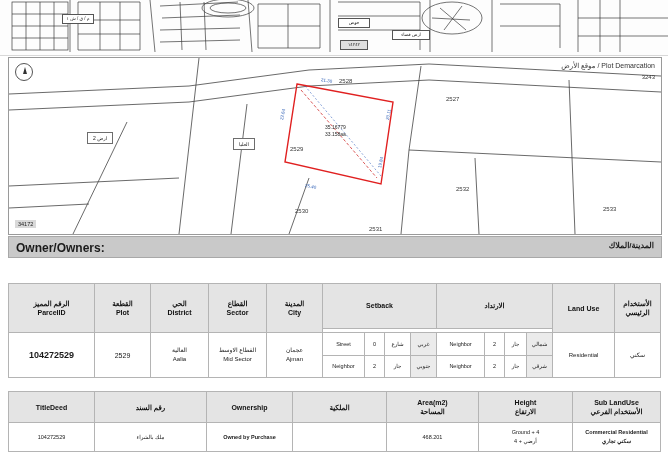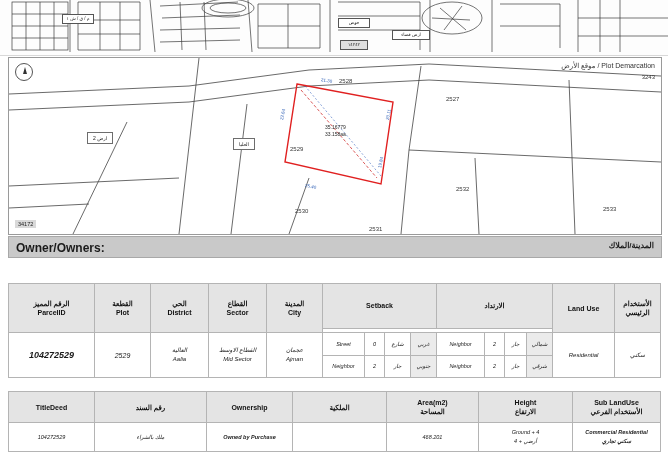--- a/index.html
+++ b/index.html
@@ -69,21 +69,21 @@
 
   
   .tbl{
     position:absolute;border-collapse:collapse;table-layout:fixed;
     font-size:7px;
   }
   .tbl td,.tbl th{border:1px solid #b4b4b4;text-align:center;vertical-align:middle;padding:0;}
   .hdr{background:#e4e4e4;font-weight:bold;line-height:9px;color:#111;}
   .hdr .ar{font-weight:bold;display:block;}
   .hdr .en{font-weight:bold;display:block;}
-  .cell{background:#ffffff;line-height:9px;font-style:italic;}
+  .cell{background:#ffffff;line-height:9px;}
   .cell .ar{display:block;}
   .cell .en{display:block;}
   .shade{background:#ebebeb;}
   .bold{font-weight:bold;}
   .small{font-size:6px;}
   .xsmall{font-size:5.5px;}
 </style>
 </head>
 <body>
 

